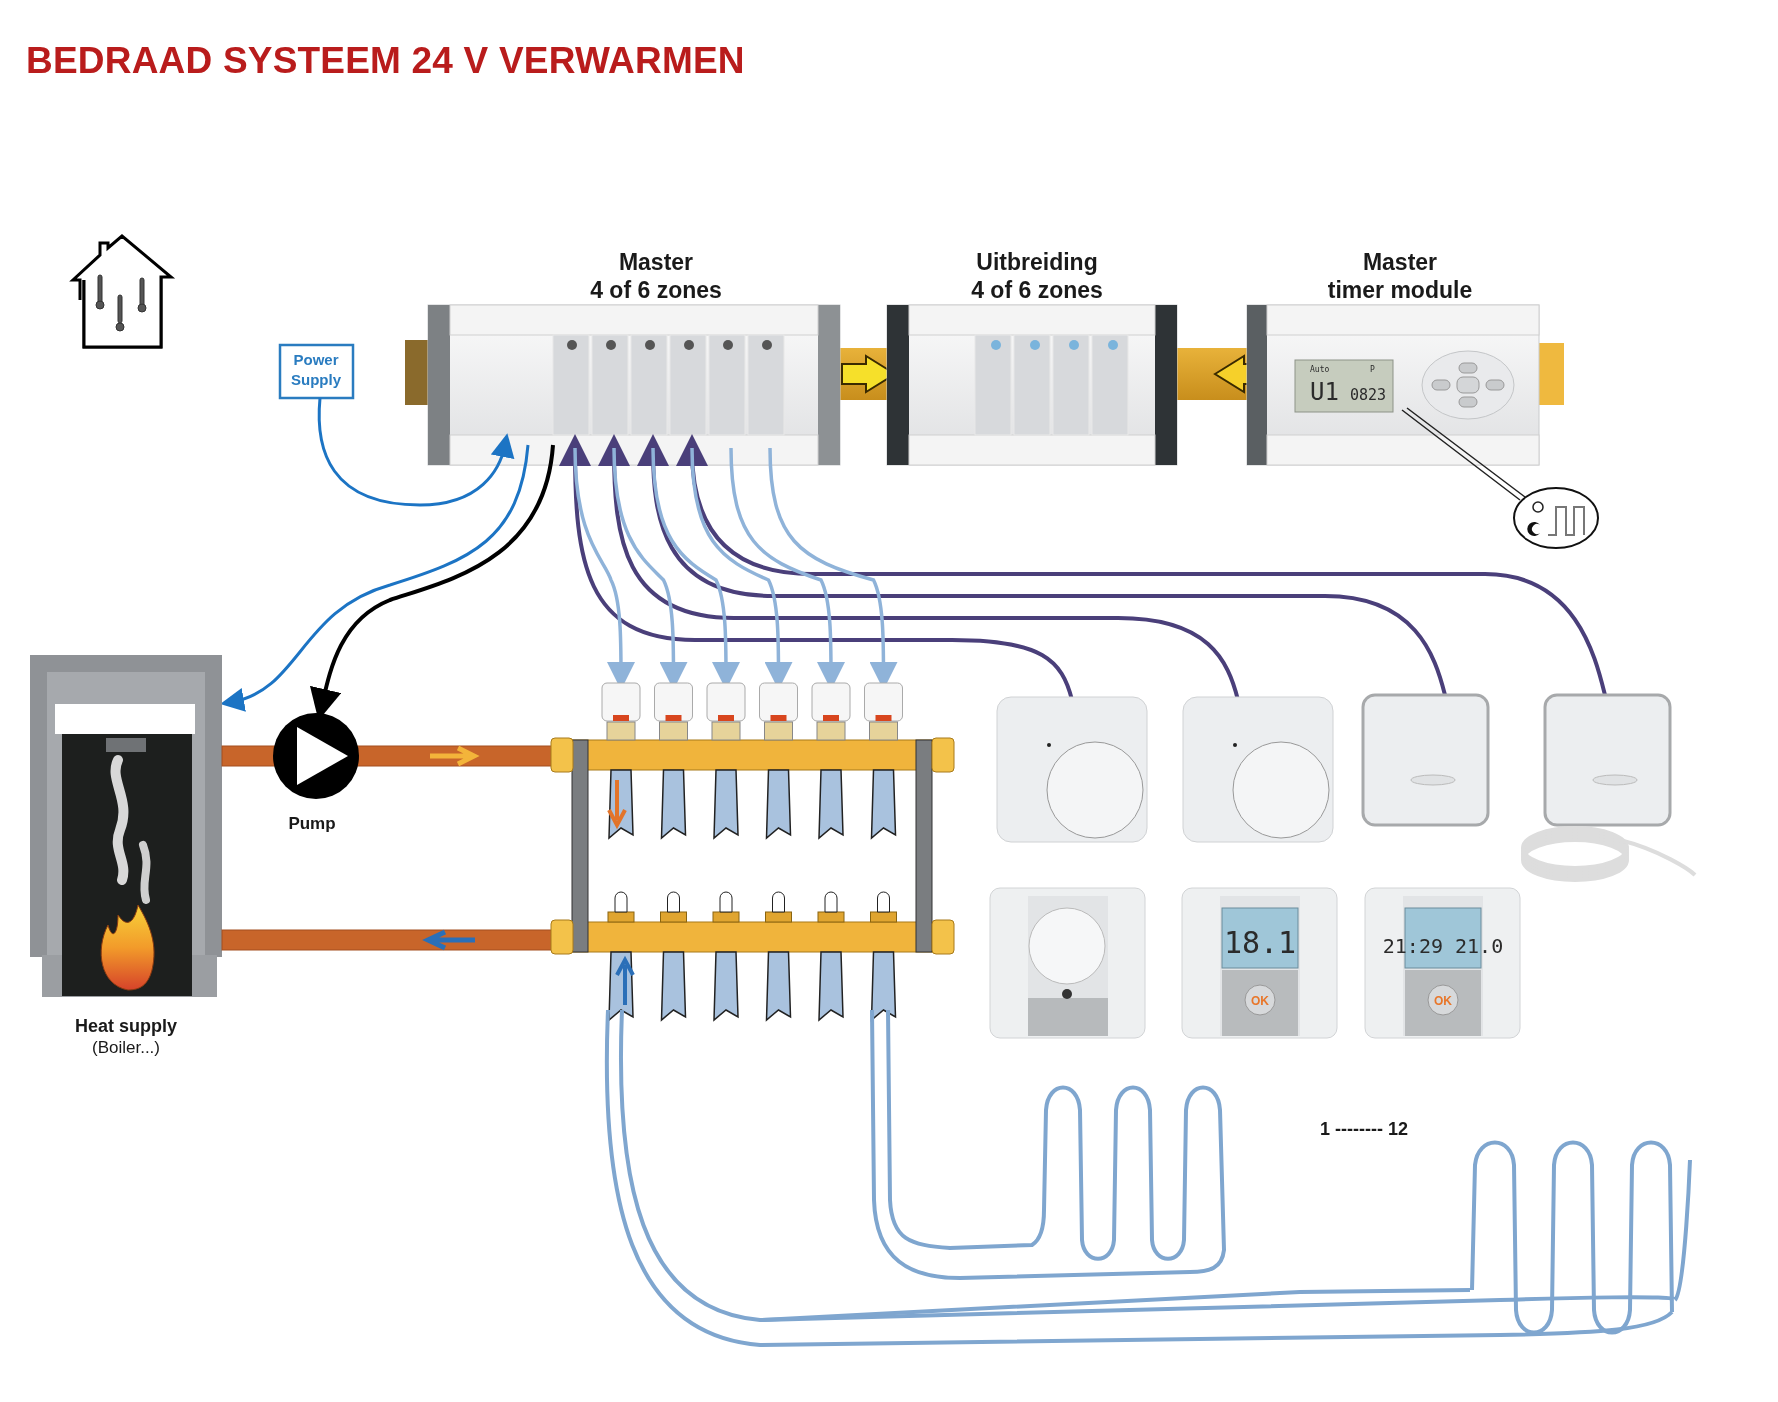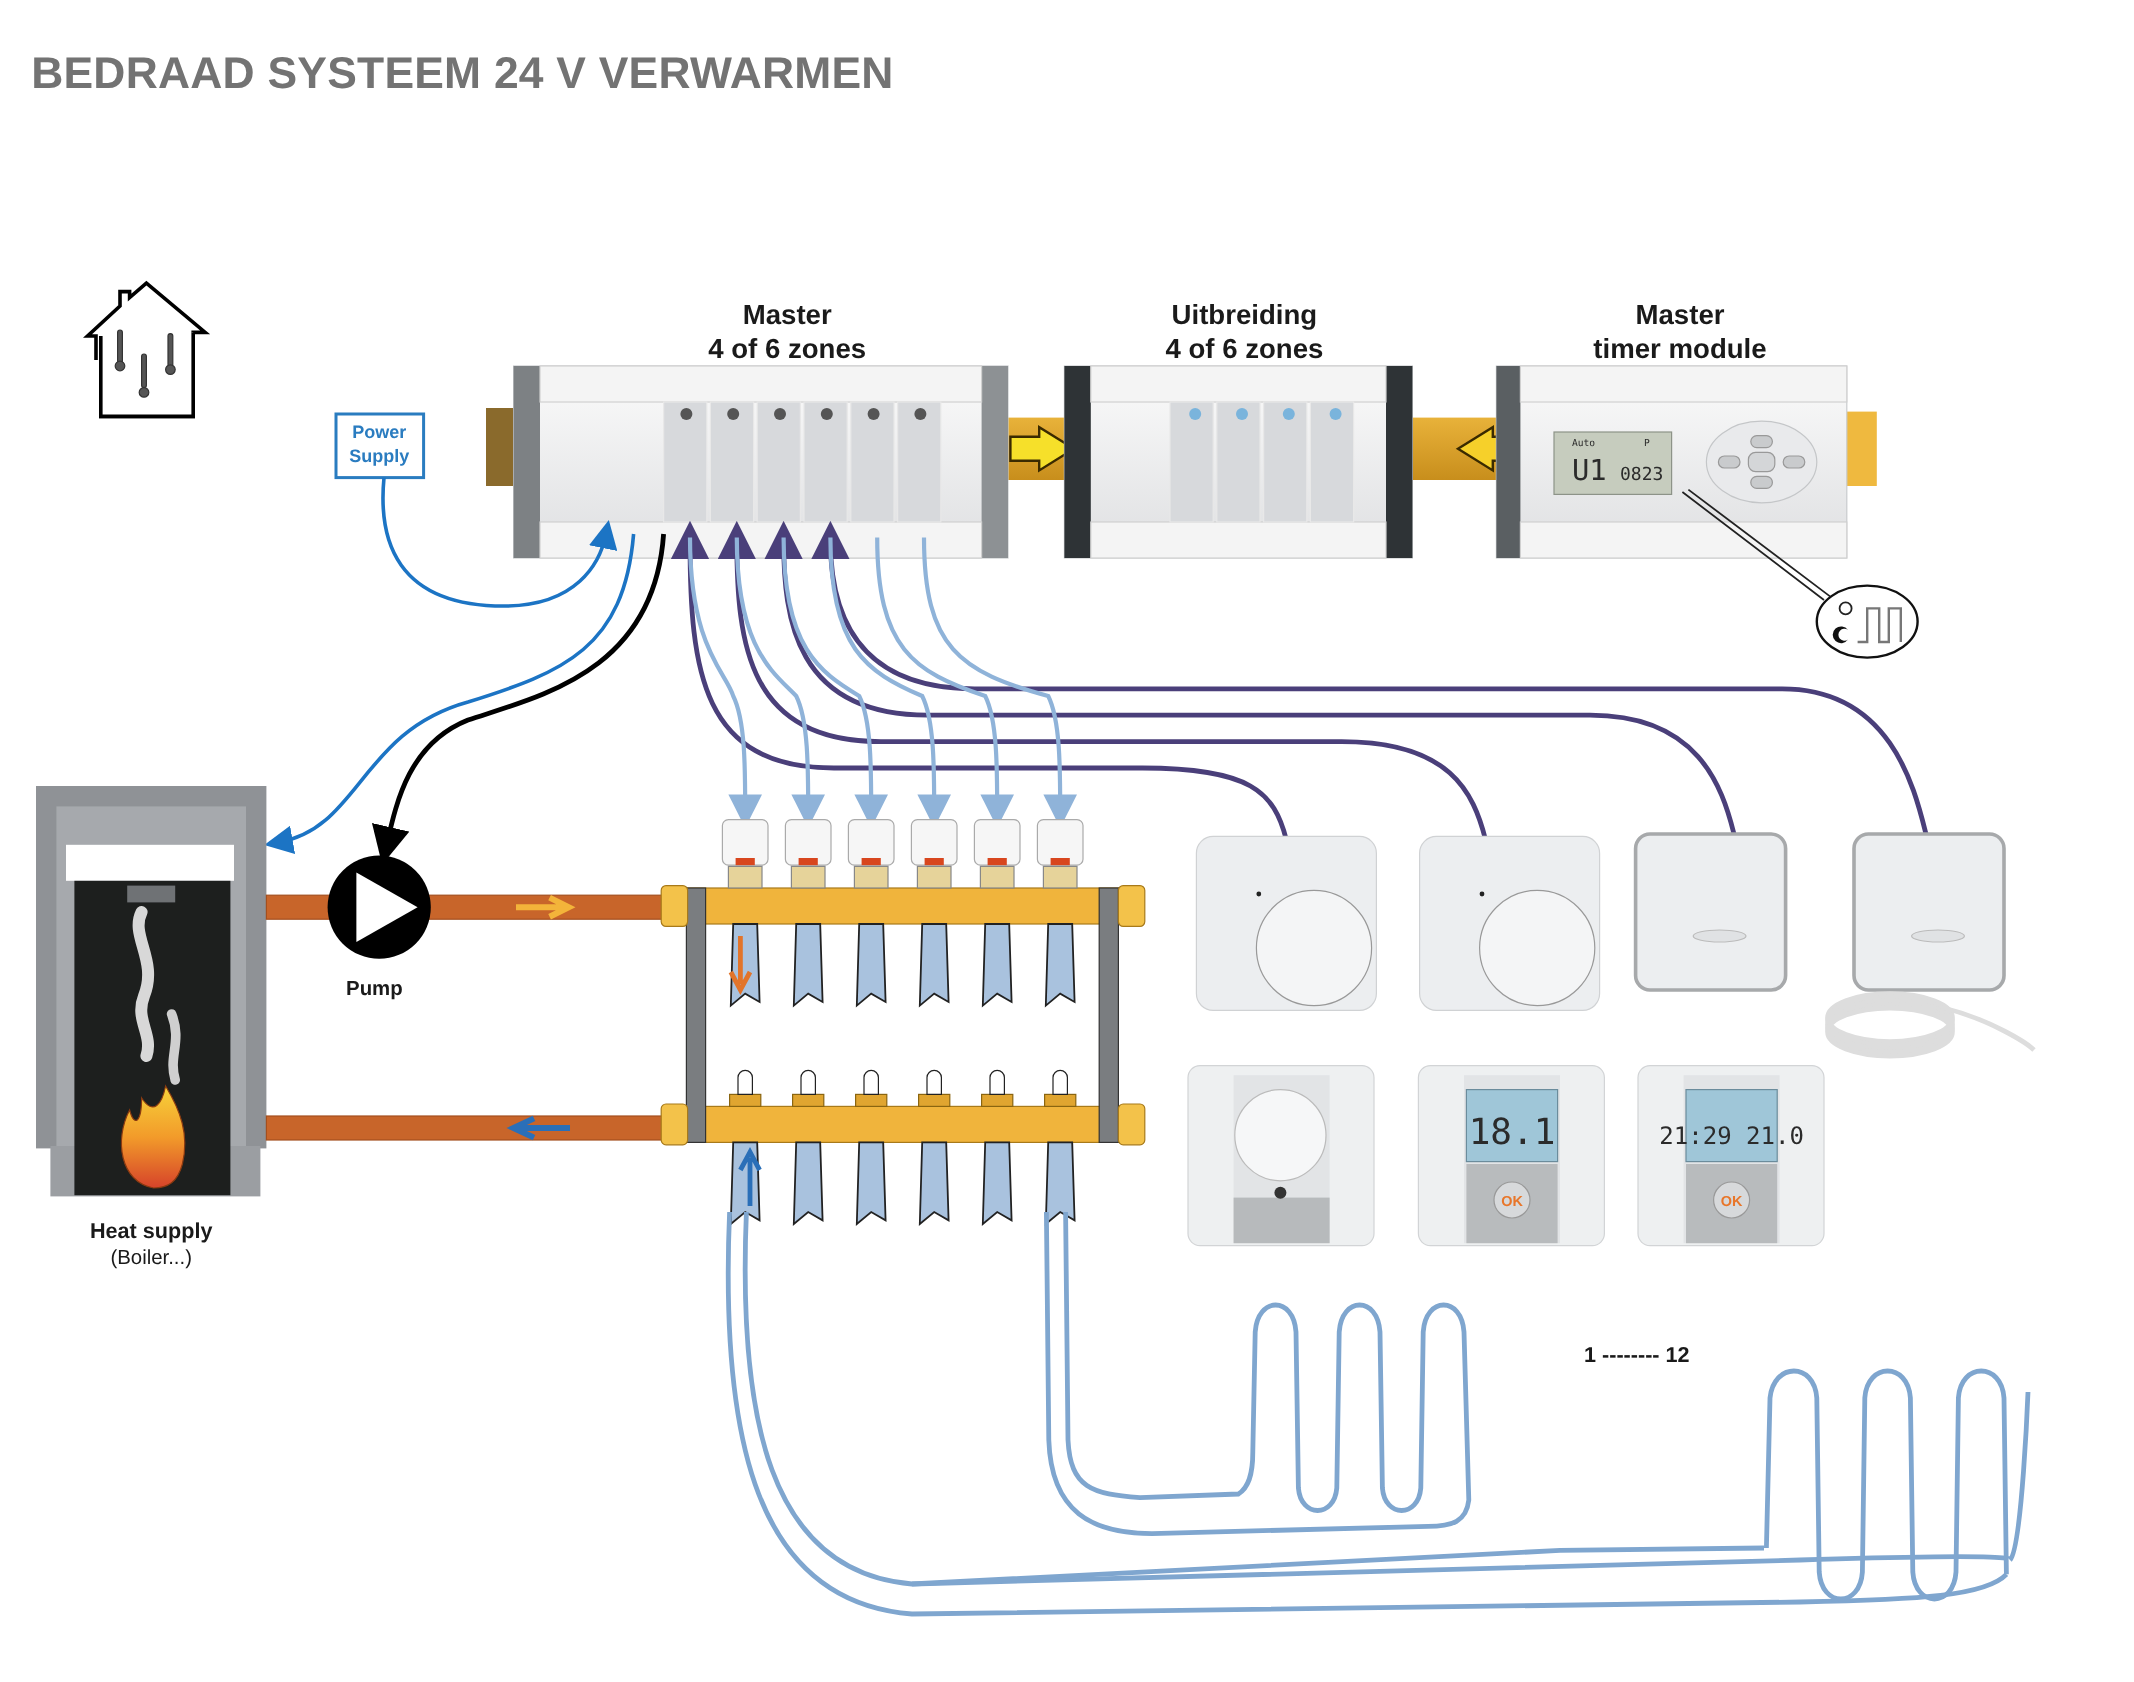--- a/index.html
+++ b/index.html
@@ -1,17 +1,17 @@
 <!DOCTYPE html>
 <html><head>
 <meta charset="utf-8">
 <style>
   html, body { margin: 0; padding: 0; background: #ffffff; }
   body { width: 1778px; height: 1402px; position: relative; overflow: hidden; font-family: "Liberation Sans", sans-serif; }
-  .title { position: absolute; left: 26px; top: 40px; font-family: "Liberation Sans", sans-serif; font-weight: bold; font-size: 37px; color: #737373; letter-spacing: 0.2px; margin: 0; }
+  .title { position: absolute; left: 26px; top: 40px; font-family: "Liberation Sans", sans-serif; font-weight: bold; font-size: 37px; color: #b91c1c; letter-spacing: 0.2px; margin: 0; }
   svg#diagram { position: absolute; left: 0; top: 0; }
   .lbl { font-family: "Liberation Sans", sans-serif; font-weight: bold; fill: #1a1a1a; }
   .lbl-sm { font-family: "Liberation Sans", sans-serif; fill: #1a1a1a; }
   .ps-txt { font-family: "Liberation Sans", sans-serif; font-weight: bold; fill: #2a7cc0; }
   .lcd { font-family: "DejaVu Sans Mono", monospace; fill: #2b2b2b; }
 </style>
 </head>
 <body>
 
 <h1 class="title">BEDRAAD SYSTEEM 24 V VERWARMEN</h1>

